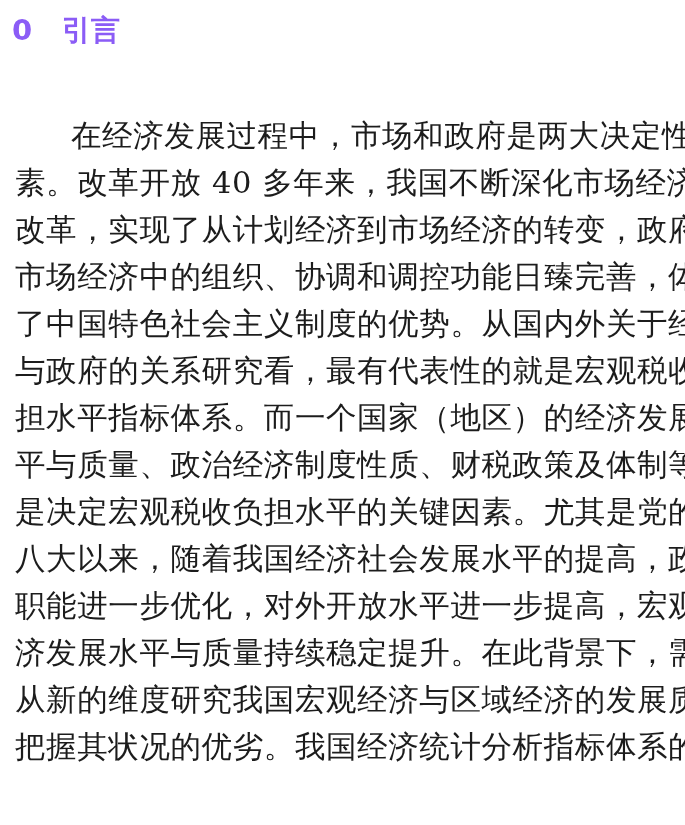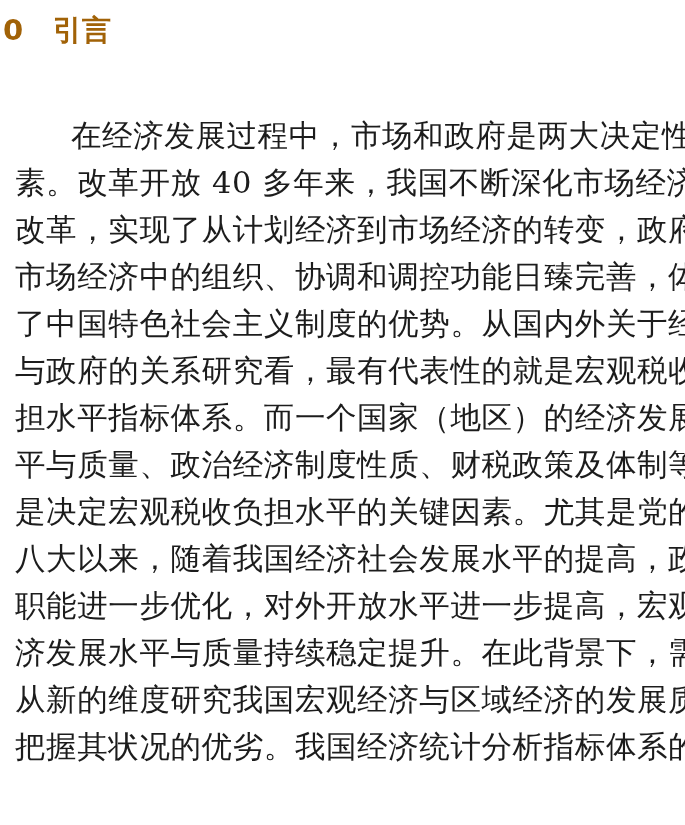--- a/index.html
+++ b/index.html
@@ -16,27 +16,27 @@
     }
     .page {
       position: absolute;
       left: 0;
       top: 0;
       width: 685px;
       height: 825px;
     }
     .heading {
       position: absolute;
-      left: 3px;
+      left: 12px;
       top: 10px;
       font-family: "DejaVu Sans", "Liberation Sans", sans-serif;
       font-weight: bold;
       font-size: 29px;
       line-height: 40px;
-      color: #a16207;
+      color: #8b5cf6;
       white-space: nowrap;
     }
     .heading .num {
       display: inline-block;
       width: 50px;
     }
     .body-text {
       position: absolute;
       left: 15px;
       top: 112px;

